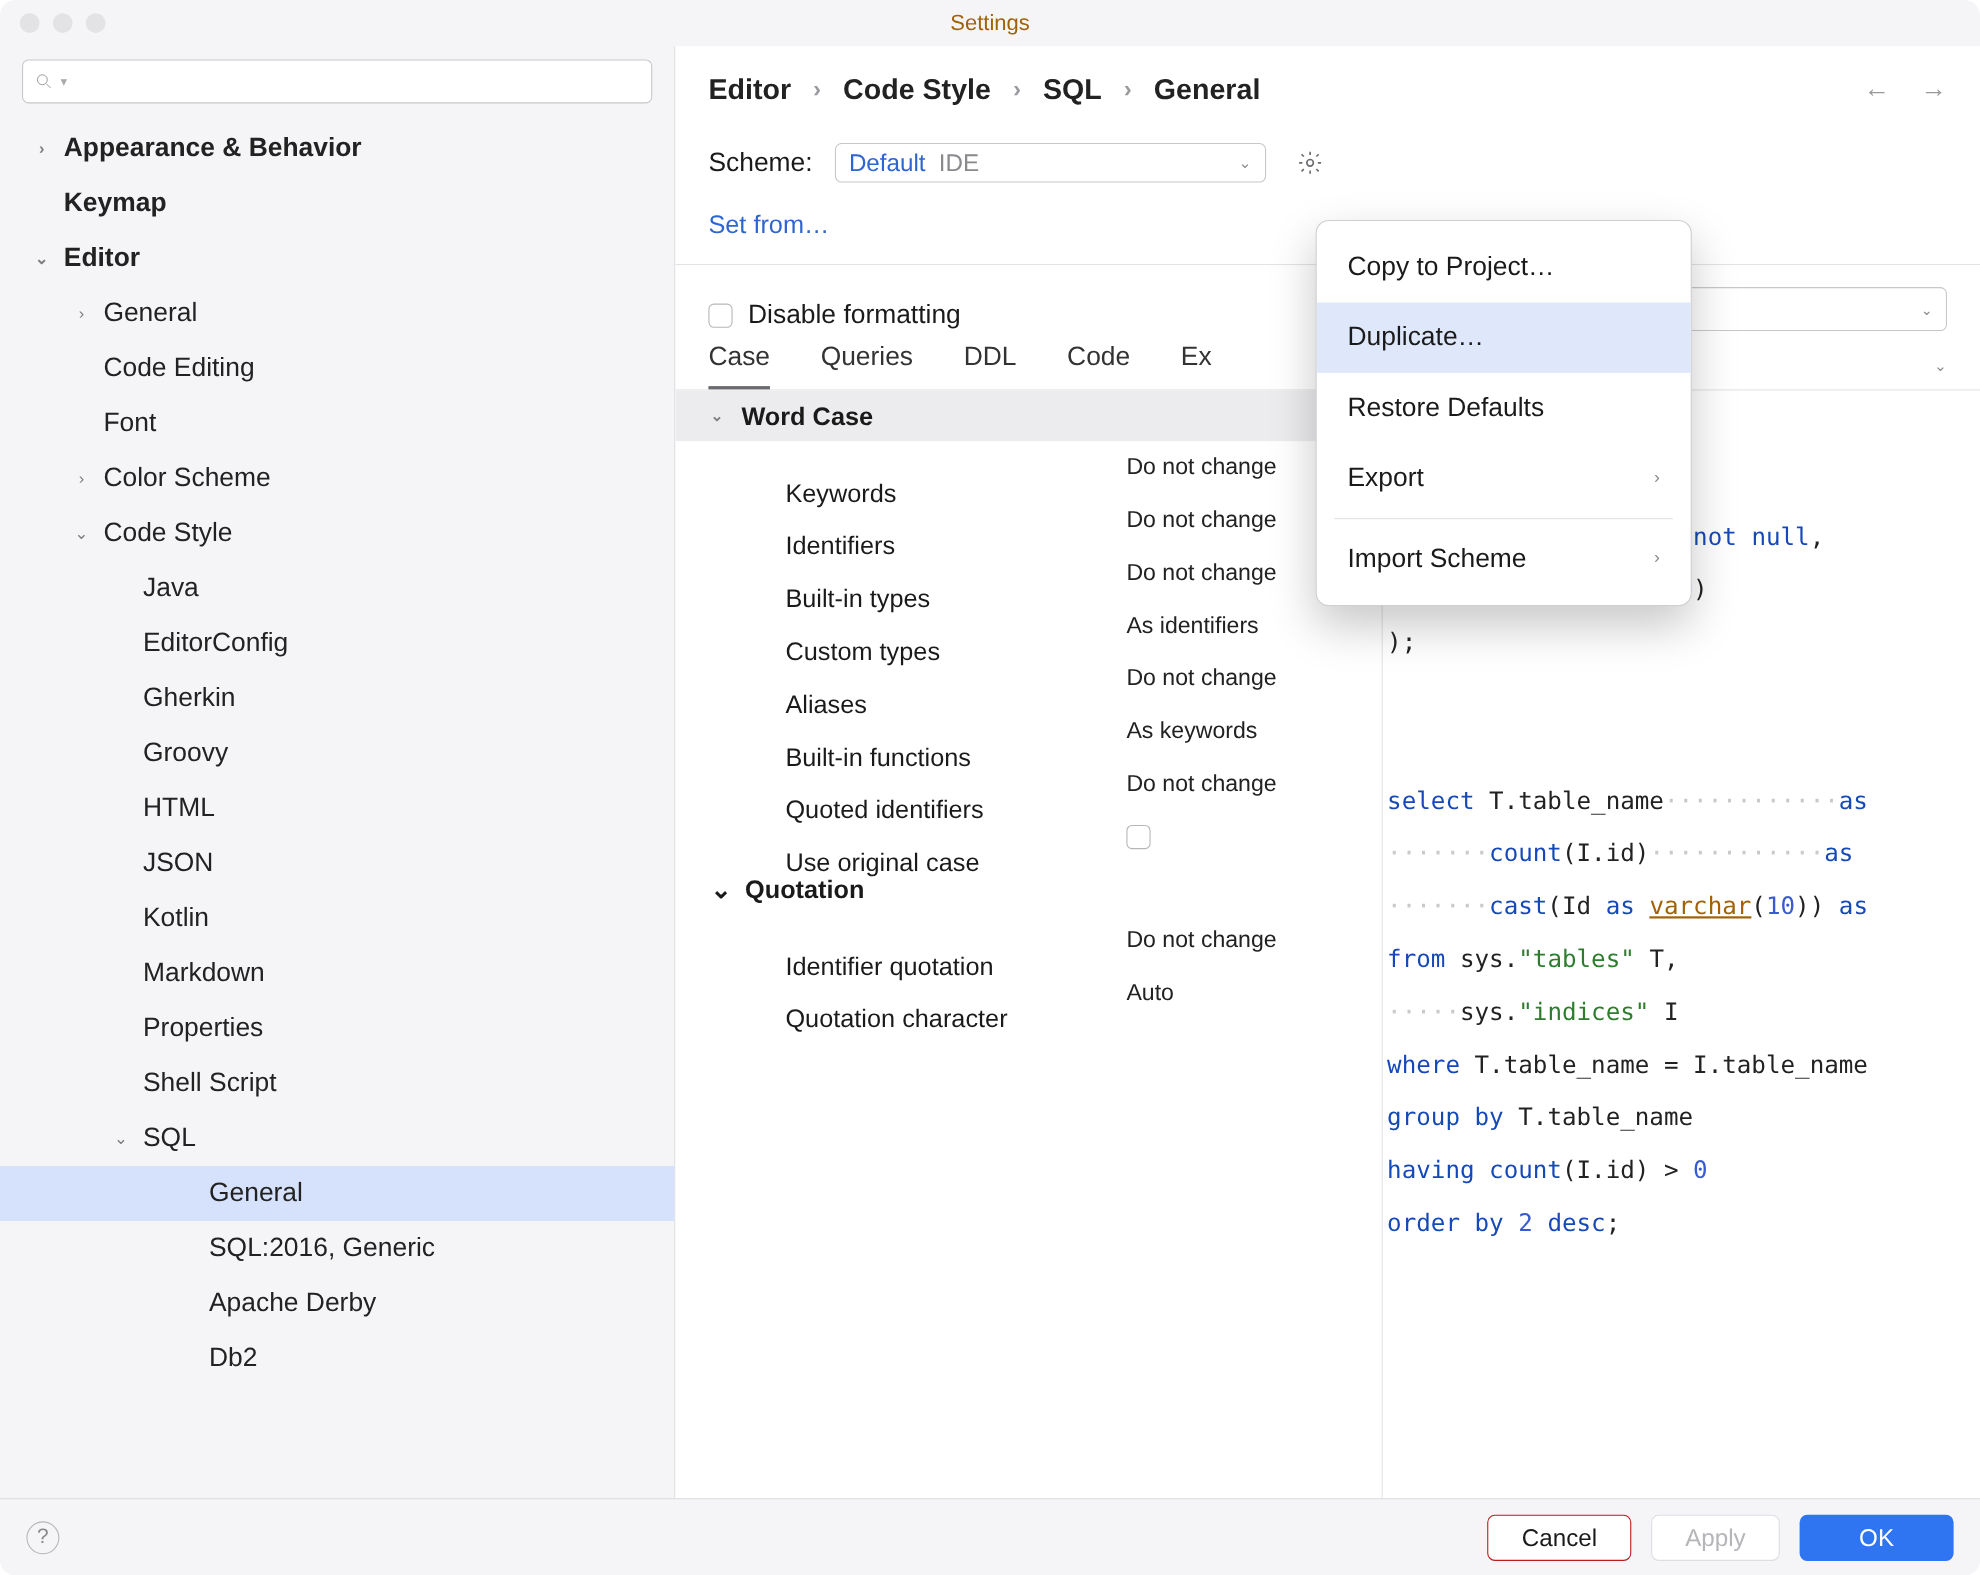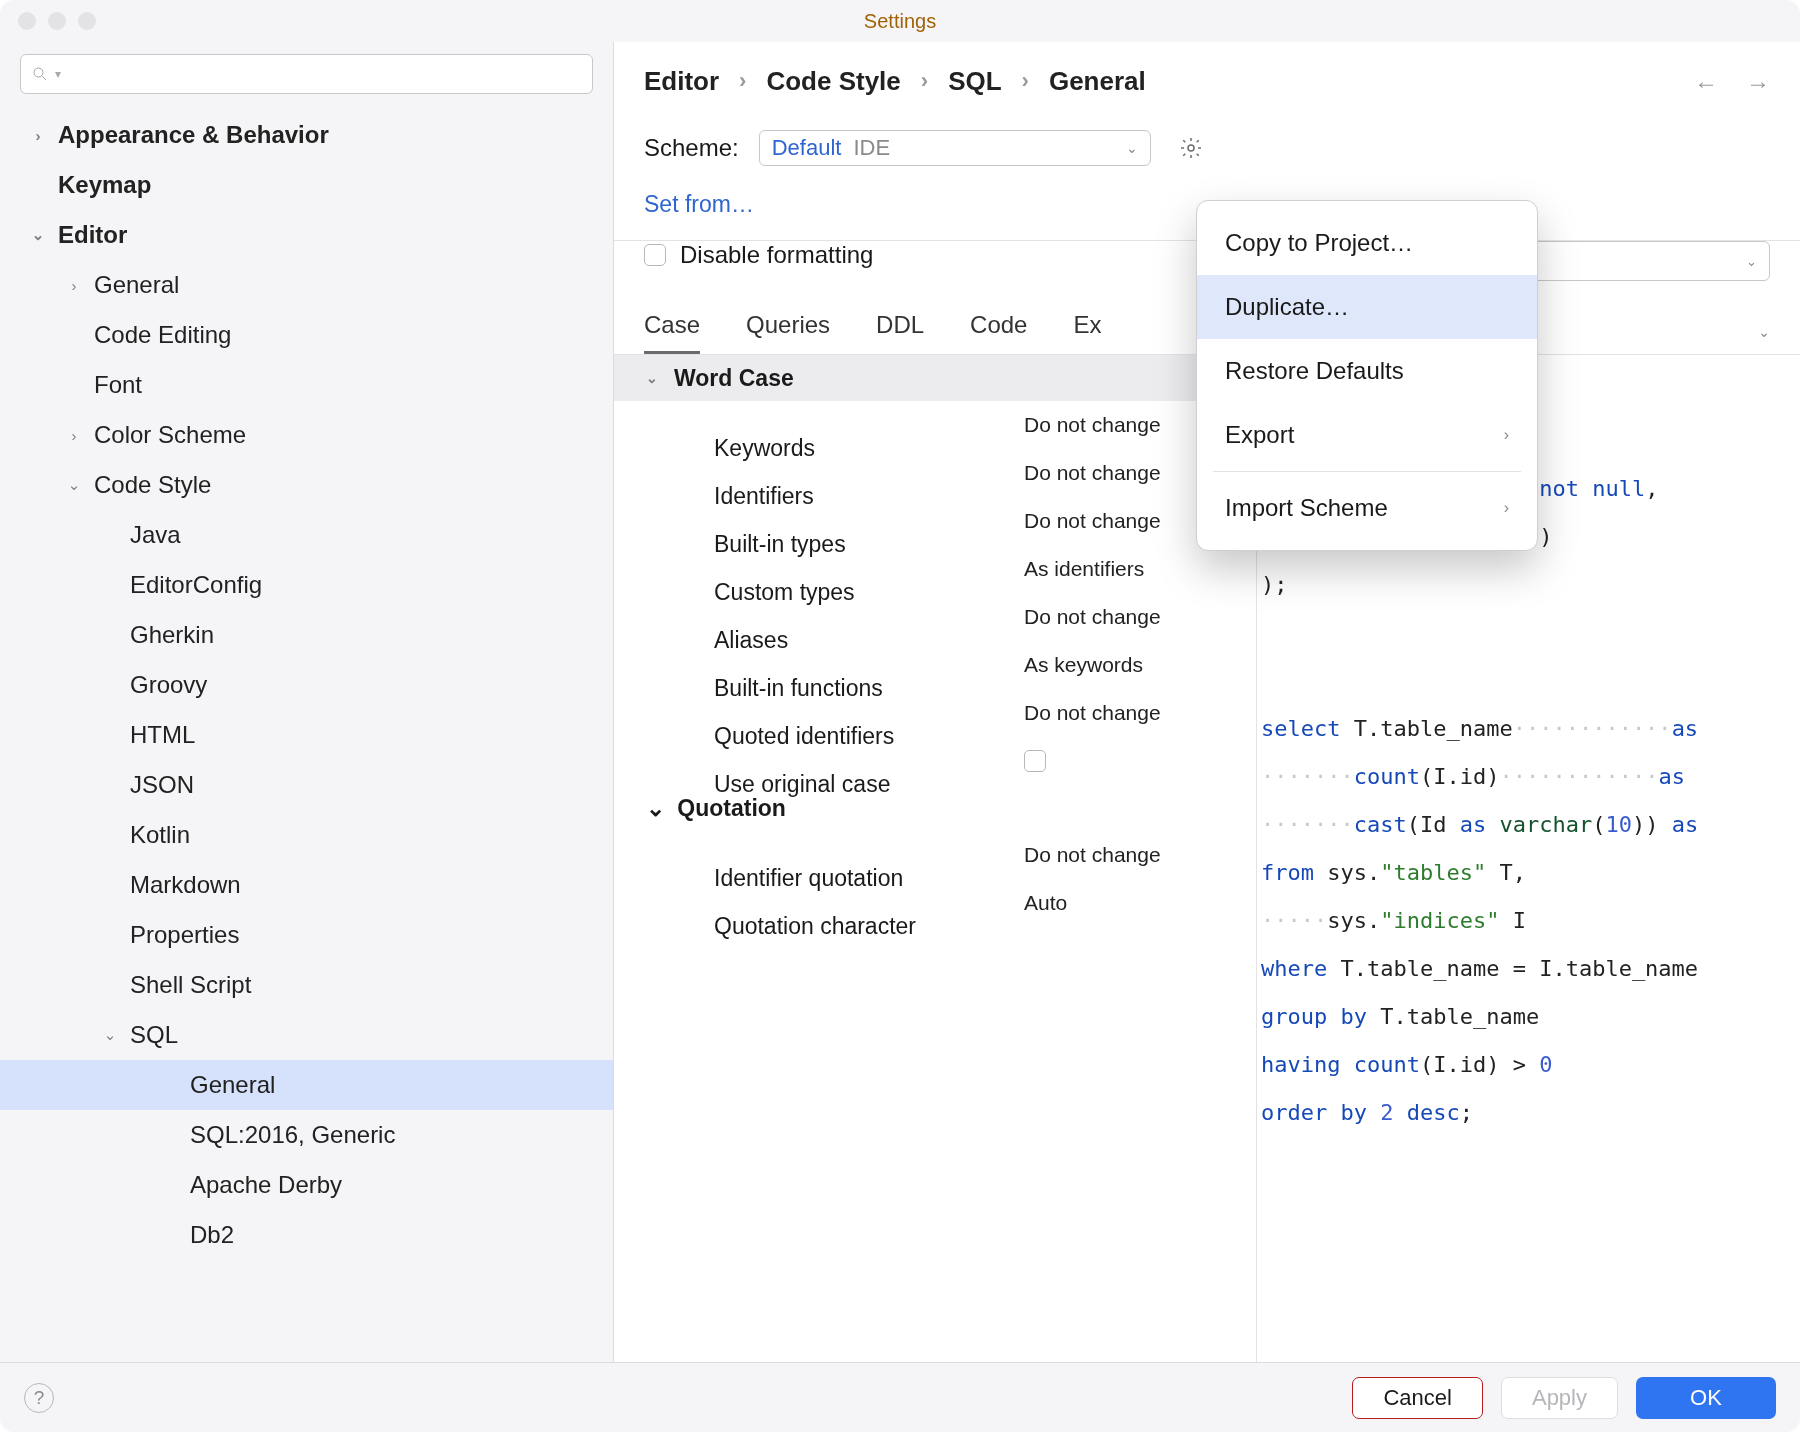--- a/index.html
+++ b/index.html
@@ -65,37 +65,37 @@
 .scheme-name { color: #2f65d0; font-weight: 500; }
 .scheme-tag { color: #8a8a8e; }
 .scheme-caret { margin-left: auto; color: #8a8a8e; font-size: 14px; }
 .gear-btn { width: 40px; height: 40px; display: flex; align-items: center; justify-content: center; border: 1px solid transparent; border-radius: 6px; }
 .gear-btn svg { width: 24px; height: 24px; stroke: #6d6d71; fill: none; stroke-width: 1.5; }
 .setfrom-row { height: 56px; display: flex; align-items: center; justify-content: flex-start; padding: 0 30px; }
 .setfrom { color: #2f65d0; font-size: 23px; }
 .dialect { width: 296px; height: 40px; border: 1px solid #c8c8cc; border-radius: 6px; background: #fff; display: flex; align-items: center; padding: 0 12px; font-size: 22px; color: #767676; }
 .dialect .caret { margin-left: auto; color: #8a8a8e; font-size: 13px; }
 .hr { height: 1px; background: #e3e3e6; margin: 8px 0 0 0; }
-.disable-row { height: 60px; display: flex; align-items: flex-start; padding: 0 30px; gap: 14px; font-size: 24px; }
+.disable-row { height: 60px; display: flex; align-items: flex-end; padding: 0 30px; gap: 14px; font-size: 24px; }
 .cb { width: 22px; height: 22px; border: 1.5px solid #b7b7bb; border-radius: 5px; background: #fff; }
 .tabs-row { height: 54px; display: flex; align-items: flex-end; padding: 0 30px; gap: 46px; font-size: 24px; color: #333; border-bottom: 1px solid #e3e3e6; position: relative; }
 .tab { padding-bottom: 12px; border-bottom: 3px solid transparent; }
 .tab.active { border-bottom-color: #6b6b6f; font-weight: 500; }
 .tabs-caret { position: absolute; right: 30px; bottom: 14px; color: #8a8a8e; font-size: 14px; }
 .content-area { flex: 1; display: flex; min-height: 0; }
 .settings-col { width: 642px; overflow: hidden; }
 .sgroup { height: 46px; display: flex; align-items: center; gap: 12px; padding-left: 32px; font-weight: 700; font-size: 23px; background: #ececef; }
 .sgroup .gchev { font-size: 14px; color: #7d7d81; width: 16px; }
 .srow { height: 48px; display: flex; align-items: center; padding-left: 100px; font-size: 23px; }
 .srow .lbl { width: 310px; margin-top: 46px; }
 .srow .val { font-size: 21px; color: #222; }
 .sgroup2 { height: 46px; display: flex; align-items: center; gap: 12px; padding-left: 32px; font-weight: 700; font-size: 23px; }
 .preview-col { flex: 1; background: #fff; border-left: 1px solid #e3e3e6; padding: 14px 0 0 4px; font-family: "SF Mono", Menlo, Consolas, monospace; font-size: 22px; line-height: 48px; white-space: pre; overflow: hidden; color: #222; }
 .kw { color: #1649b8; }
-.ty { color: #14532d; }
+.ty { color: #a16207; text-decoration: underline; }
 .nm { color: #1649b8; }
 .str { color: #2e7d2e; }
 .num { color: #3a5bd0; }
 .dots { color: #c9c9cd; }
 .footer { height: 70px; border-top: 1px solid #dcdcde; display: flex; align-items: center; padding: 0 24px; gap: 18px; background: #f5f5f7; }
 .help { width: 30px; height: 30px; border: 1.5px solid #b7b7bb; border-radius: 50%; display: flex; align-items: center; justify-content: center; color: #8a8a8e; font-size: 19px; }
 .footer .spacer { flex: 1; }
 .btn { height: 42px; padding: 0 30px; border-radius: 7px; font-size: 22px; display: flex; align-items: center; justify-content: center; }
 .btn.secondary { background: #fff; border: 1px solid #b91c1c; }
 .btn.disabled { background: #fff; border: 1px solid #dedee1; color: #b6b6ba; }

